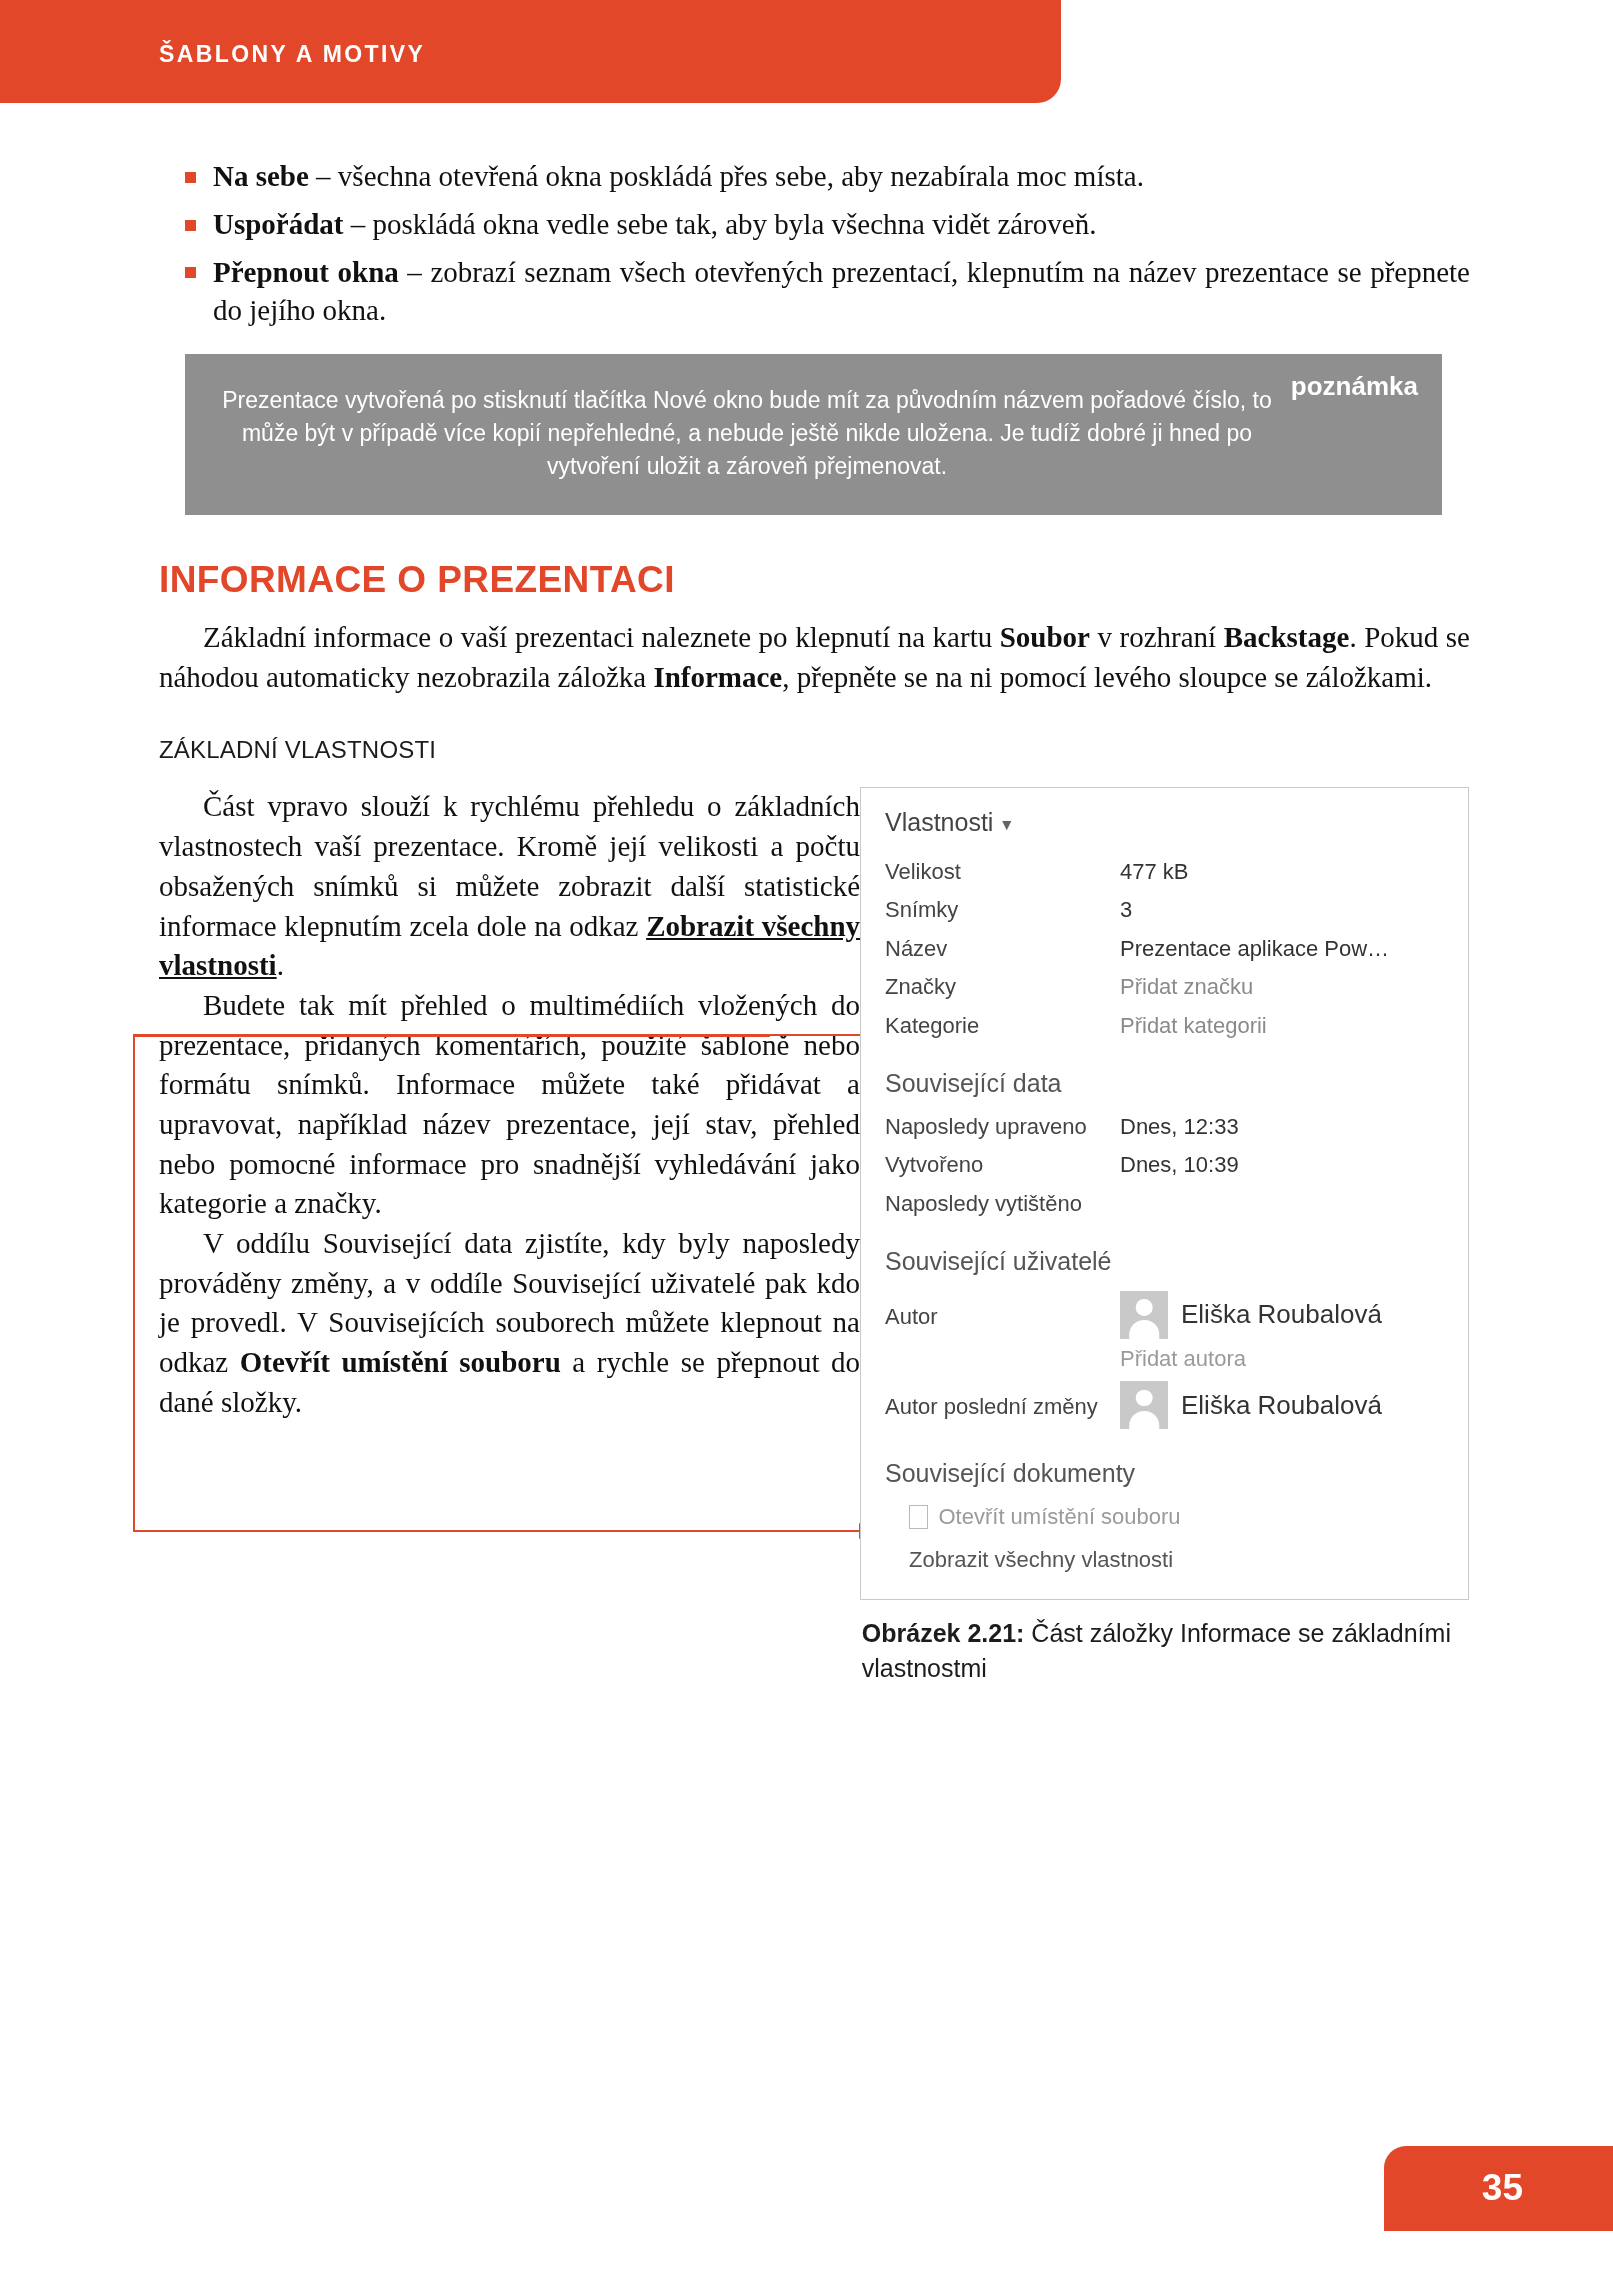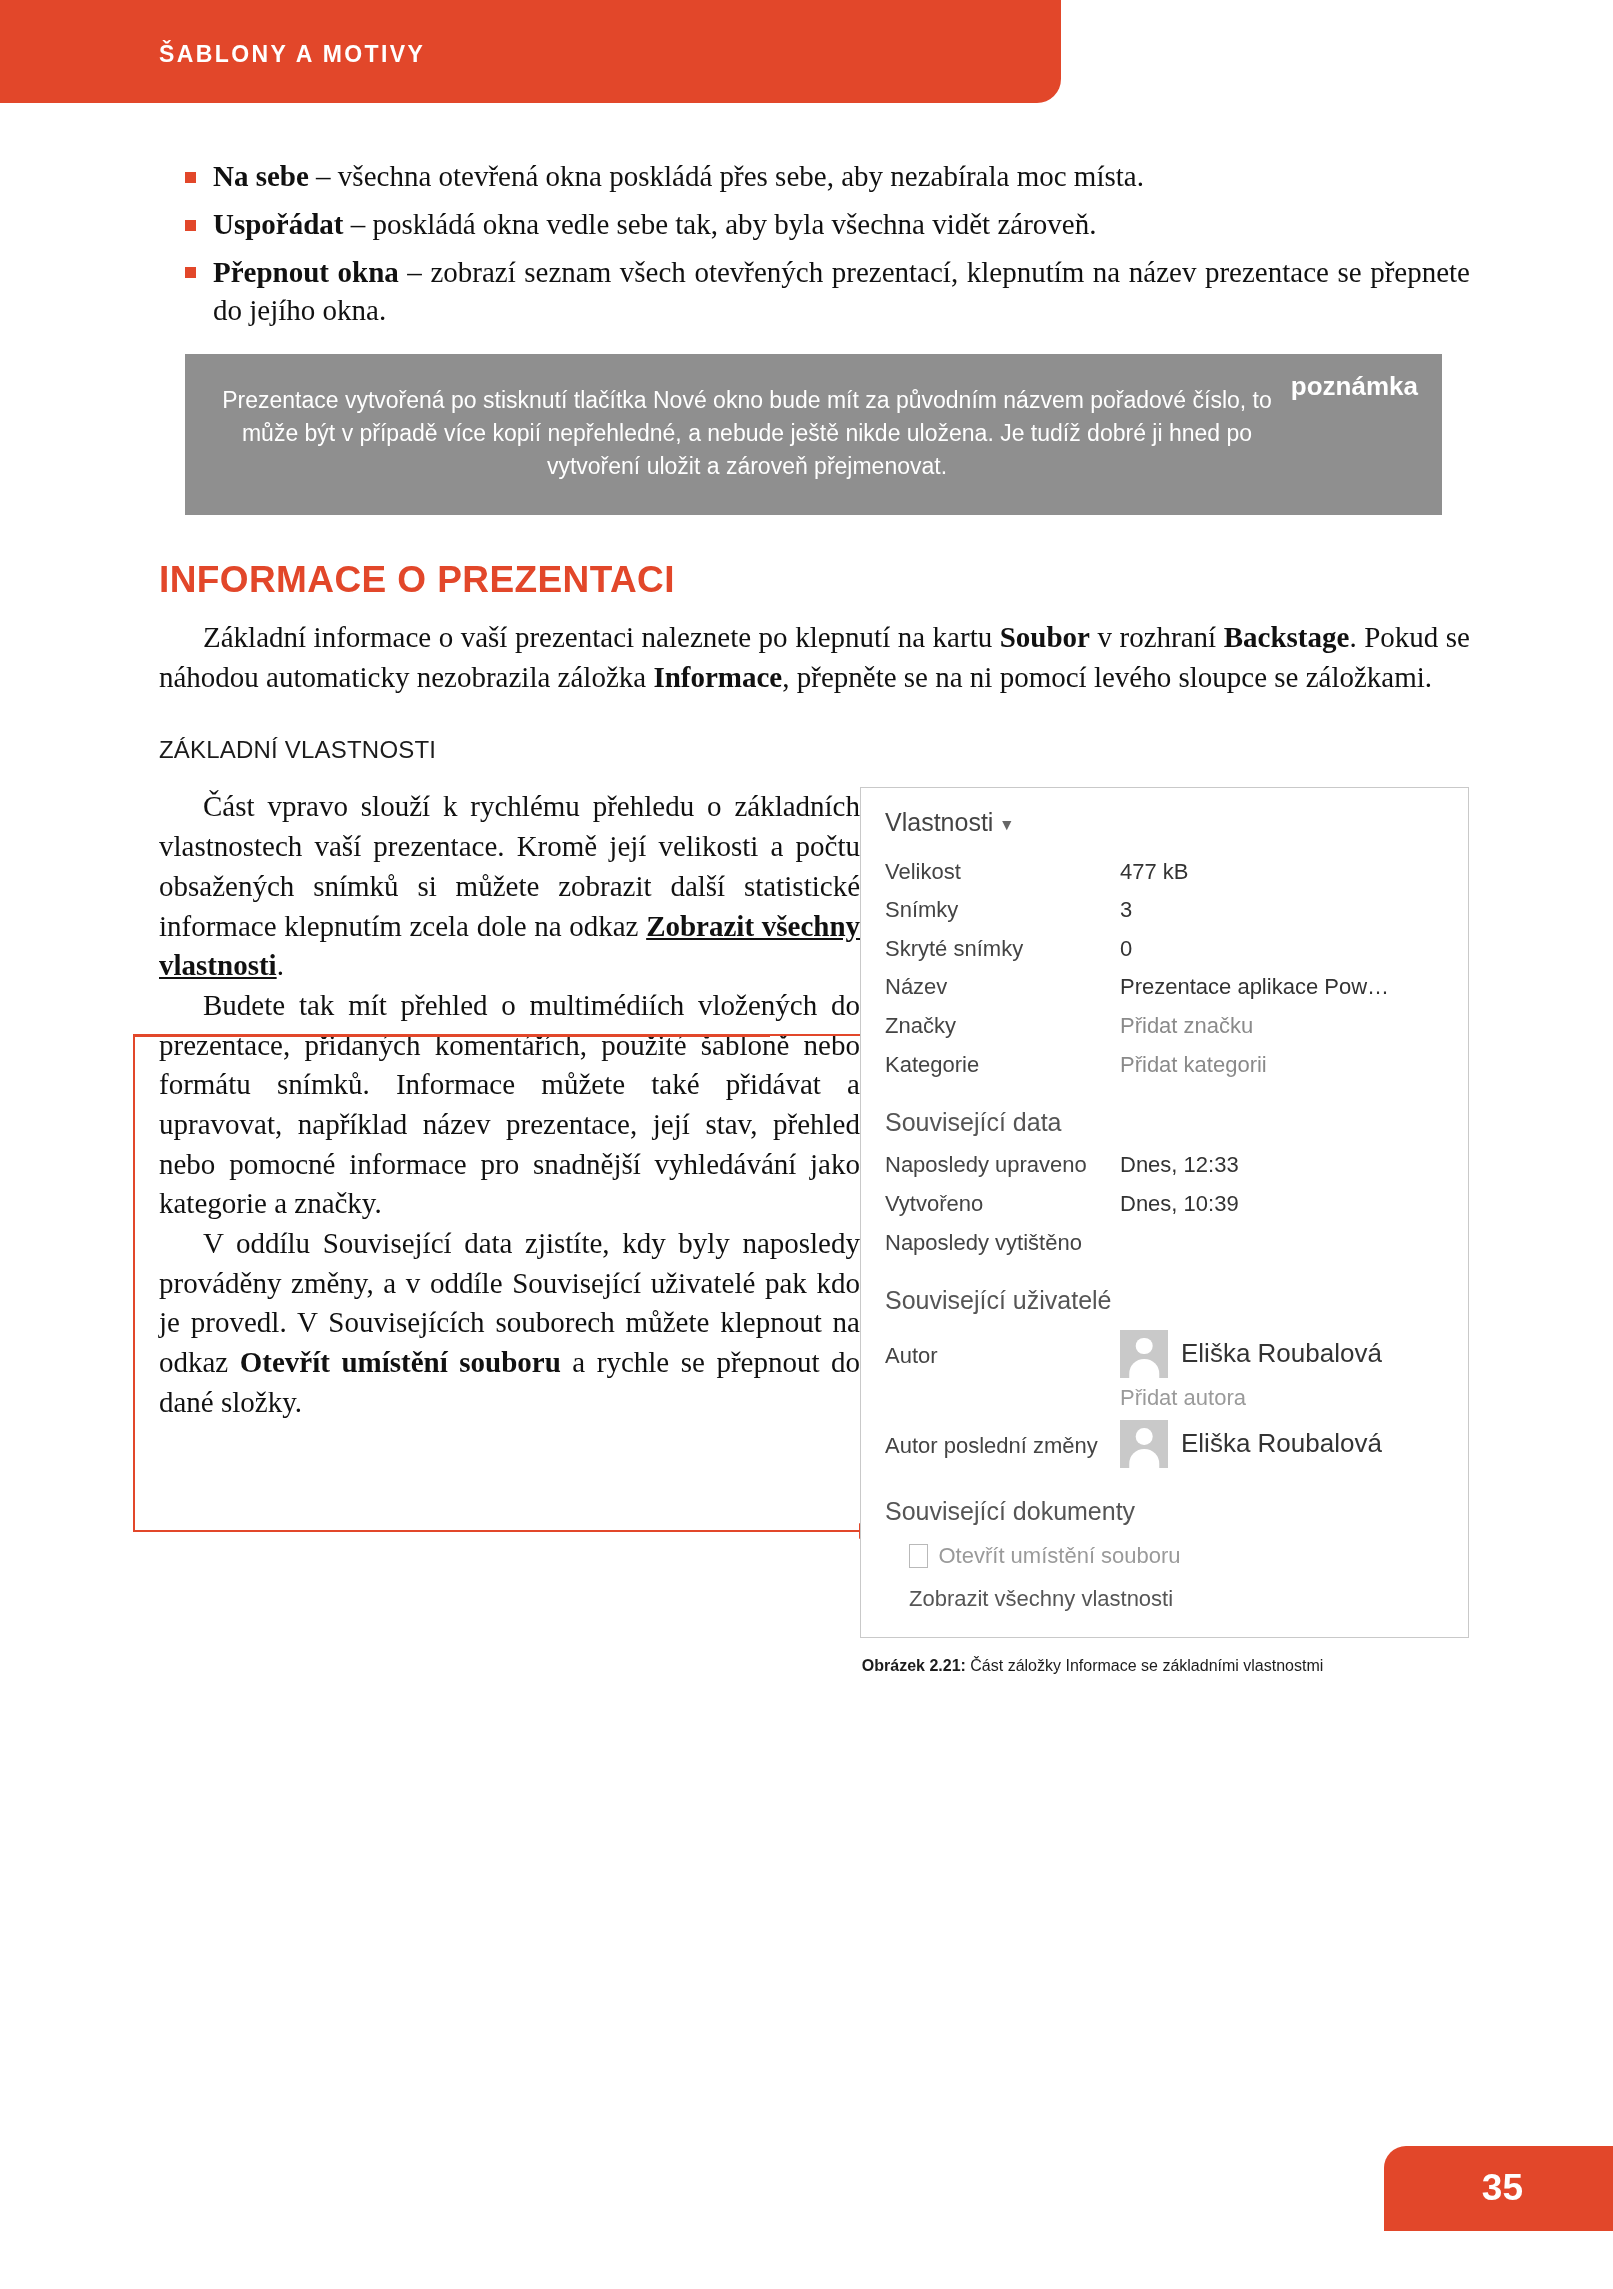--- a/index.html
+++ b/index.html
@@ -272,21 +272,21 @@
     flex: 0 0 18.5px;
   }
   .show-all {
     font-size: 22px;
     color: #555;
     padding: 9.2px 0 1.8px 24px;
   }
   .caption {
     margin-top: 16.6px;
     font-family: "Liberation Sans", sans-serif;
-    font-size: 16px;
+    font-size: 25px;
     line-height: 1.38;
     color: #1c1c1c;
     padding-left: 1.8px;
   }
   .caption b { font-weight: 700; }
 
   
   .footer-band {
     position: absolute;
     right: 0;
@@ -368,24 +368,20 @@
 
         <div class="prop-row">
           <span class="k">Velikost</span>
           <span class="v">477 kB</span>
         </div>
         <div class="prop-row">
           <span class="k">Snímky</span>
           <span class="v">3</span>
         </div>
         <div class="prop-row">
-          <span class="k">Skryté snímky</span>
-          <span class="v">0</span>
-        </div>
-        <div class="prop-row">
           <span class="k">Název</span>
           <span class="v">Prezentace aplikace Pow…</span>
         </div>
         <div class="prop-row">
           <span class="k">Značky</span>
           <span class="v muted">Přidat značku</span>
         </div>
         <div class="prop-row">
           <span class="k">Kategorie</span>
           <span class="v muted">Přidat kategorii</span>

